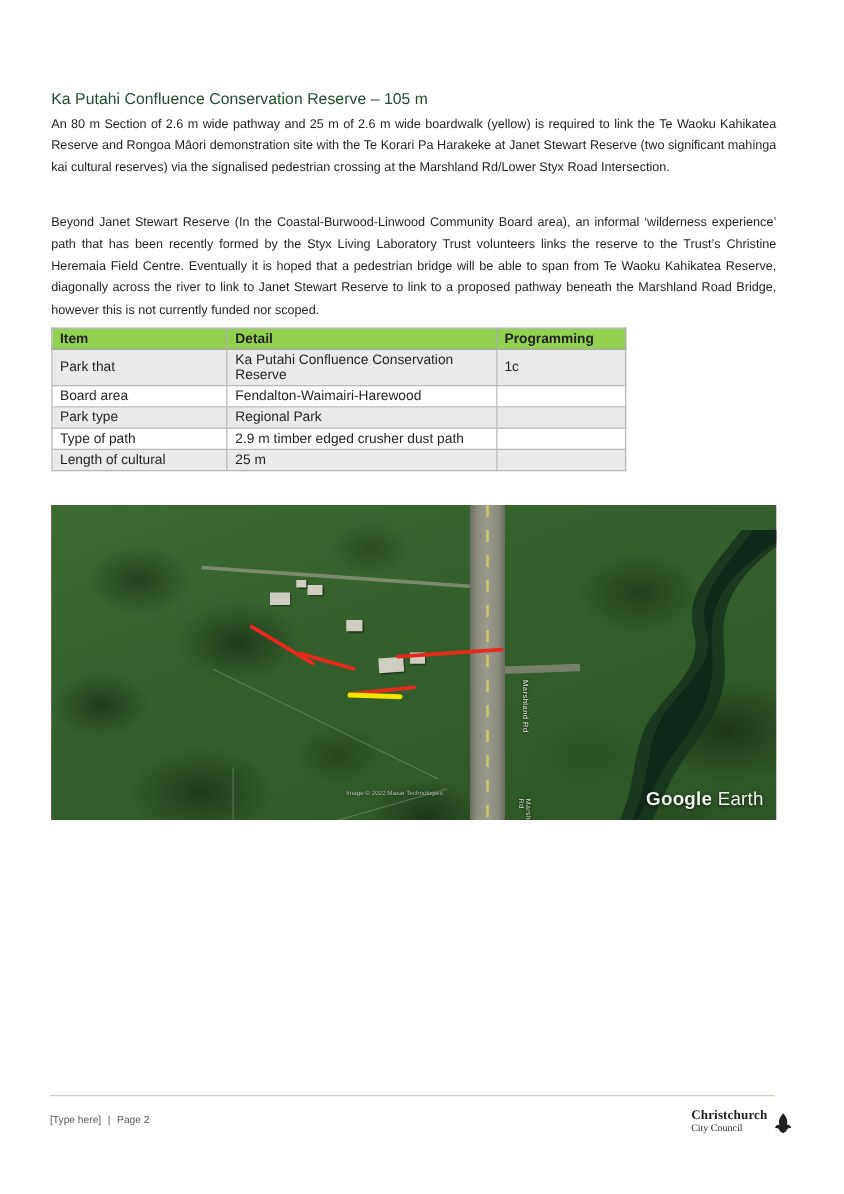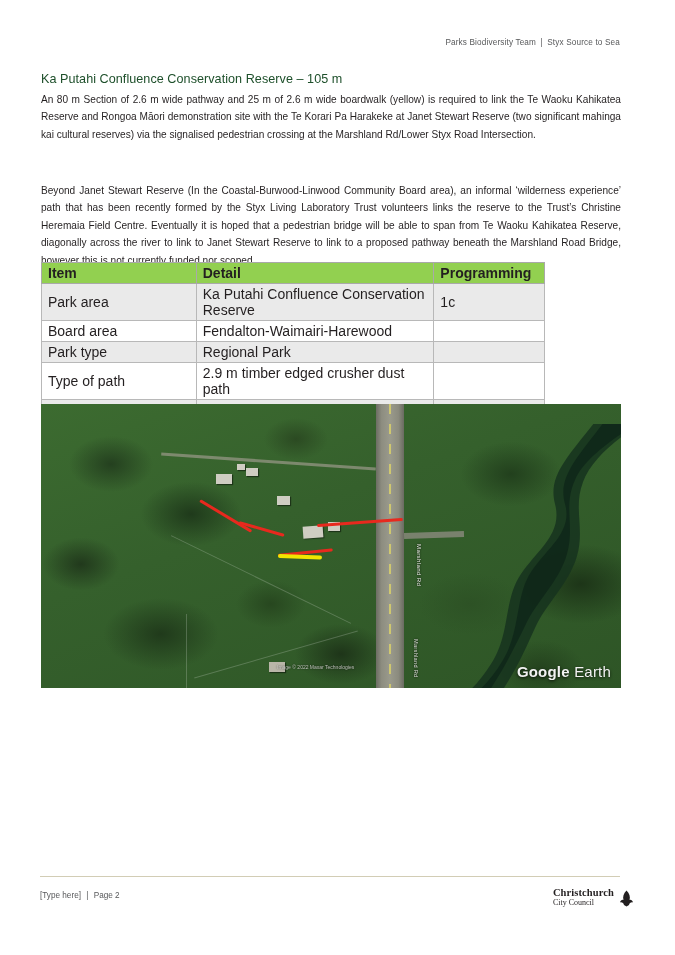--- a/index.html
+++ b/index.html
@@ -49,29 +49,29 @@
   .para {
     position: absolute;
     left: 41px;
     width: 580px;
     font-size: 10.1px;
     line-height: 17.4px;
     text-align: justify;
     color: #231f20;
   }
   #para1 { top: 91px; }
-  #para2 { top: 170px; margin-top: 12px; }
+  #para2 { top: 170px; }
 
   
   .tbl {
     position: absolute;
     left: 41px; top: 262px;
-    width: 504px;
+    width: 460px;
     border-collapse: collapse;
-    font-size: 14px;
+    font-size: 11px;
     padding-left: 23px;
   }
   .tbl td, .tbl th {
     border: 1px solid #b8b8b8;
     padding: 2px 5px 2px 6px;
     height: 16px;
     text-align: left;
     vertical-align: middle;
     font-weight: normal;
   }
@@ -84,21 +84,21 @@
   .tbl tbody tr:nth-child(odd) td { background: #eaeaea; }
   .tbl tbody tr:nth-child(even) td { background: #ffffff; }
   .col-item { width: 185px; }
   .col-detail { width: 282px; }
   .col-prog { width: 113px; }
 
   
   .figure {
     position: absolute;
     left: 41px; top: 404px;
-    width: 580px; height: 284px;
+    width: 580px; height: 252px;
     overflow: hidden;
     background: #be185d;
   }
   .sat {
     position: absolute;
     left: 0; top: 0; width: 100%; height: 100%;
     background:
       
       radial-gradient(ellipse 60px 40px at 70px 60px, #24401f 0%, rgba(36,64,31,0) 70%),
       radial-gradient(ellipse 70px 45px at 150px 110px, #1f3a1b 0%, rgba(31,58,27,0) 72%),
@@ -267,42 +267,37 @@
     font-size: 8px;
     color: #231f20;
   }
   .ccc-mark { width: 15px; height: 17px; }
 </style>
 </head>
 <body>
 
 <div class="page">
 
-  <div class="header">
-    <span>Parks Biodiversity Team</span>
-    <span class="sep">|</span>
-    <span>Styx Source to Sea</span>
-  </div>
 
   <div class="doc-title">Ka Putahi Confluence Conservation Reserve – 105 m</div>
 
   <div class="para" id="para1">An 80 m Section of 2.6 m wide pathway and 25 m of 2.6 m wide boardwalk (yellow) is required to link the Te Waoku Kahikatea Reserve and Rongoa Māori demonstration site with the Te Korari Pa Harakeke at Janet Stewart Reserve (two significant mahinga kai cultural reserves) via the signalised pedestrian crossing at the Marshland Rd/Lower Styx Road Intersection.</div>
   <div class="para" id="para2">Beyond Janet Stewart Reserve (In the Coastal-Burwood-Linwood Community Board area), an informal ‘wilderness experience’ path that has been recently formed by the Styx Living Laboratory Trust volunteers links the reserve to the Trust’s Christine Heremaia Field Centre. Eventually it is hoped that a pedestrian bridge will be able to span from Te Waoku Kahikatea Reserve, diagonally across the river to link to Janet Stewart Reserve to link to a proposed pathway beneath the Marshland Road Bridge, however this is not currently funded nor scoped.</div>
 
   <table class="tbl">
     <thead>
       <tr>
         <th class="col-item">Item</th>
         <th class="col-detail">Detail</th>
         <th class="col-prog">Programming</th>
       </tr>
     </thead>
     <tbody>
       <tr>
-        <td>Park area</td>
+        <td>Park that</td>
         <td>Ka Putahi Confluence Conservation Reserve</td>
         <td>1c</td>
       </tr>
       <tr>
         <td>Board area</td>
         <td>Fendalton-Waimairi-Harewood</td>
         <td></td>
       </tr>
       <tr>
         <td>Park type</td>

